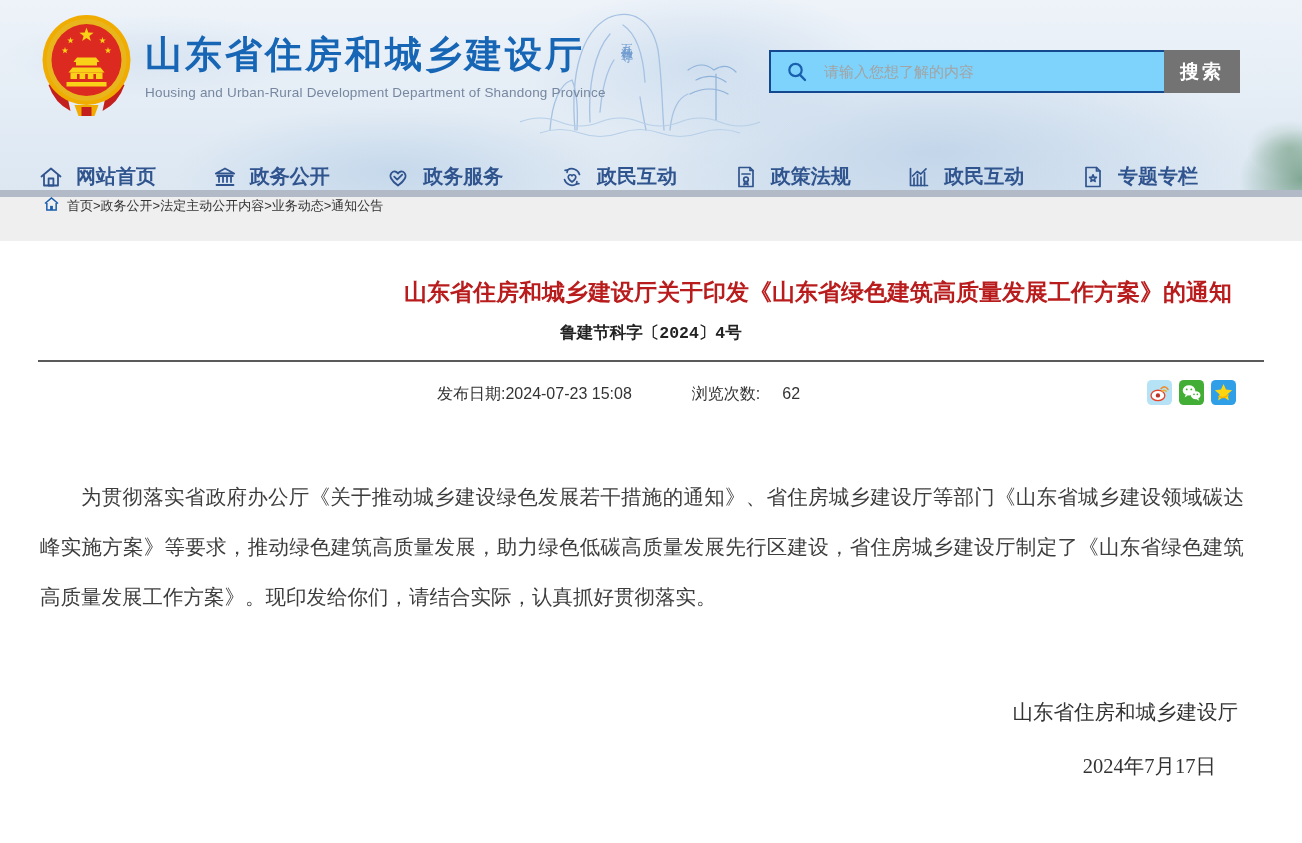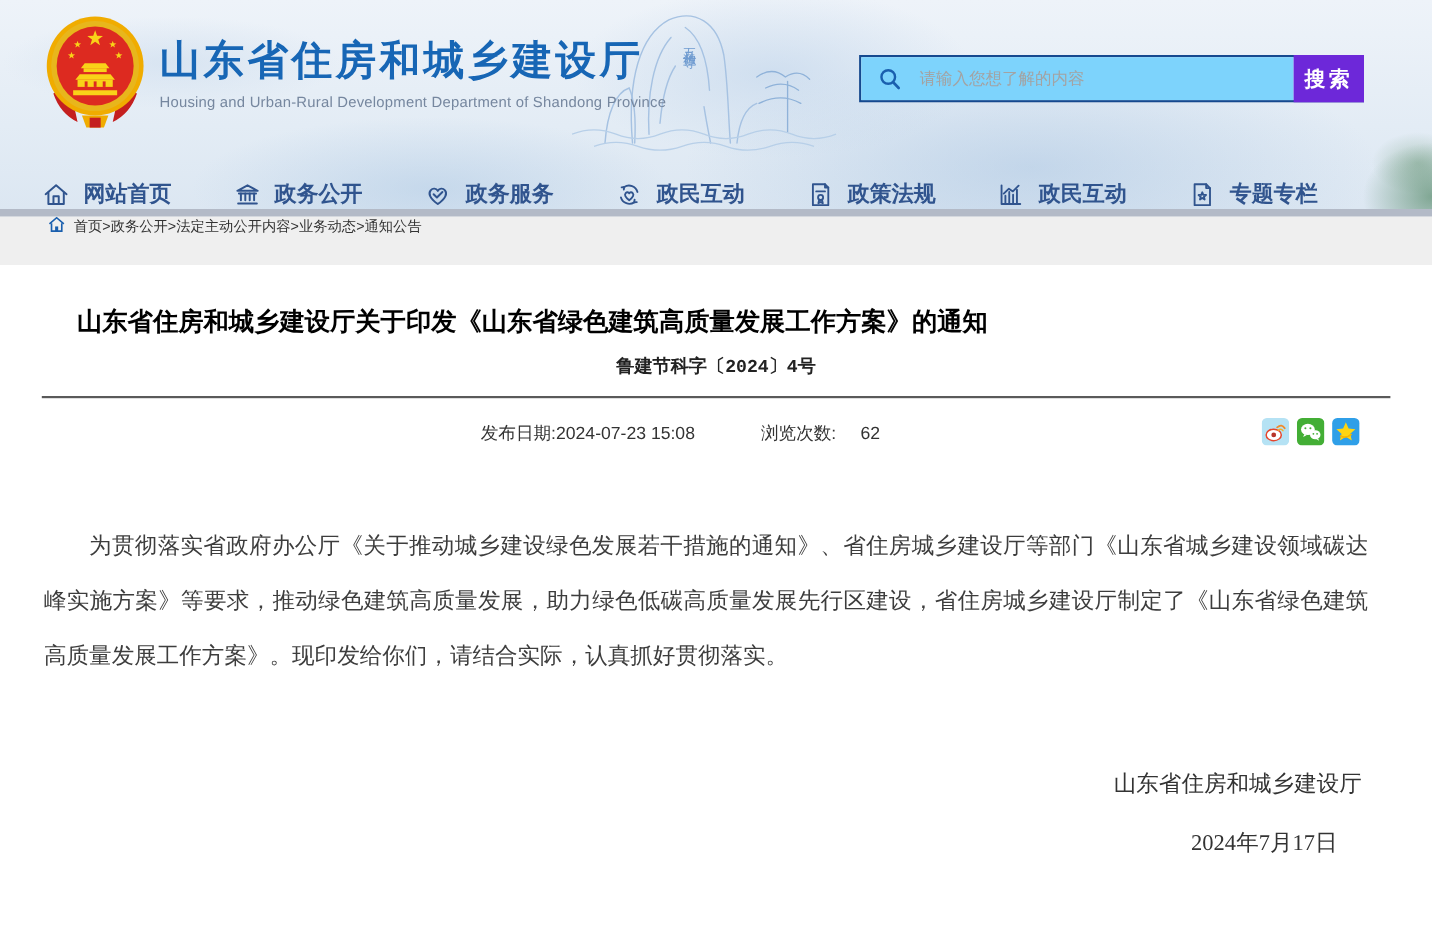--- a/index.html
+++ b/index.html
@@ -25,32 +25,32 @@
   .brand h1{margin:0;font-size:37px;line-height:44px;font-weight:bold;color:#1766b5;letter-spacing:3px;}
   .brand .en{margin-top:8px;font-size:13.5px;color:#76879f;letter-spacing:0.2px;}
   .mountain{position:absolute;left:520px;top:2px;pointer-events:none;}
   .mountain text{writing-mode:tb;letter-spacing:2px;}
   
   .search{position:absolute;top:50px;right:62px;display:flex;height:43px;border:2px solid #15498f;background:#fff;box-sizing:border-box;}
   .search-box{display:flex;align-items:center;width:393px;background:#7dd3fc;}
   .search-box svg{margin-left:15px;flex:none;}
   .search-box input{border:none;outline:none;flex:1;font-size:15px;color:#333;margin:0 10px 0 14px;background:transparent;font-family:inherit;}
   .search-box input::placeholder{color:#a3a3a3;}
-  .search-btn{width:64px;height:43px;margin:-2px -2px -2px 0;background:#6d28d9;color:#fff;font-size:19px;font-weight:bold;border:none;letter-spacing:3px;cursor:pointer;font-family:inherit;}
+  .search-btn{width:76px;height:43px;margin:-2px -2px -2px 0;background:#737373;color:#fff;font-size:19px;font-weight:bold;border:none;letter-spacing:3px;cursor:pointer;font-family:inherit;}
   
   .nav{position:absolute;left:0;right:0;bottom:0;height:54px;display:flex;align-items:flex-end;justify-content:space-between;padding:0 104px 0 38px;}
   .nav-item{display:flex;align-items:center;gap:12px;color:#30548e;font-size:20px;font-weight:bold;text-decoration:none;cursor:pointer;white-space:nowrap;}
   .nav-item svg{flex:none;}
   
   .divider{height:7px;background:#b3bac7;}
   .breadcrumb{height:44px;background:#efefef;display:flex;padding-left:44px;font-size:13px;color:#333;gap:8px;}
   .breadcrumb .path{cursor:pointer;}
   
   .article{background:#fff;padding-top:38px;}
-  .article-title{text-align:left;font-size:23px;line-height:28px;font-weight:bold;color:#000000;font-family:"Liberation Serif",serif;margin:0 70px;}
+  .article-title{text-align:right;font-size:23px;line-height:28px;font-weight:bold;color:#b91c1c;font-family:"Liberation Serif",serif;margin:0 70px;}
   .doc-number{text-align:center;font-size:16.5px;font-weight:bold;color:#222;margin-top:15px;font-family:Liberation Mono, monospace;}
   .rule{margin:16px 38px 0 38px;border:none;border-top:2px solid #5a5a5a;height:0;}
   .meta{position:relative;margin-top:12px;height:44px;font-size:16px;color:#333;}
   .meta-inner{position:absolute;left:437px;top:10px;display:flex;align-items:baseline;}
   .meta-views-label{margin-left:60px;}
   .meta-views-count{margin-left:22px;}
   .share{position:absolute;right:66px;top:6px;display:flex;gap:7px;}
   .share span{display:inline-flex;cursor:pointer;}
   .body-text{margin:54px 58px 0 40px;font-size:20.5px;line-height:50px;color:#3d3d3d;font-family:"Liberation Serif",serif;}
   .salutation{margin:0;}

